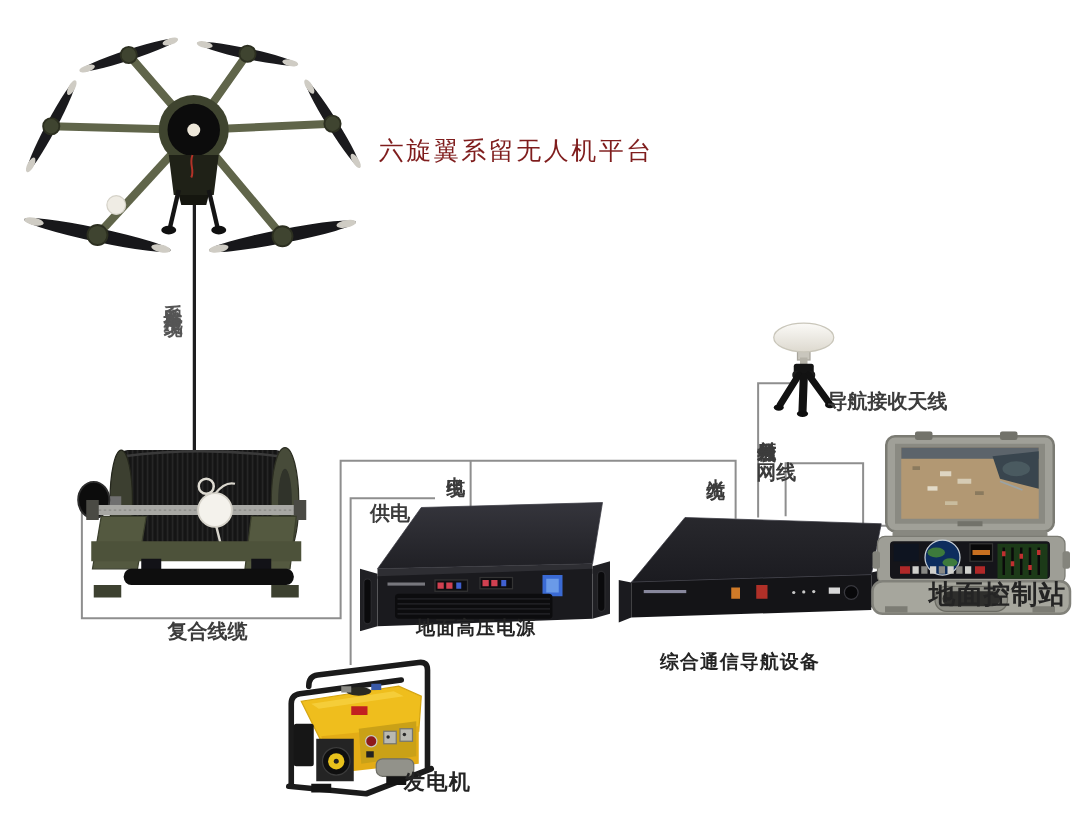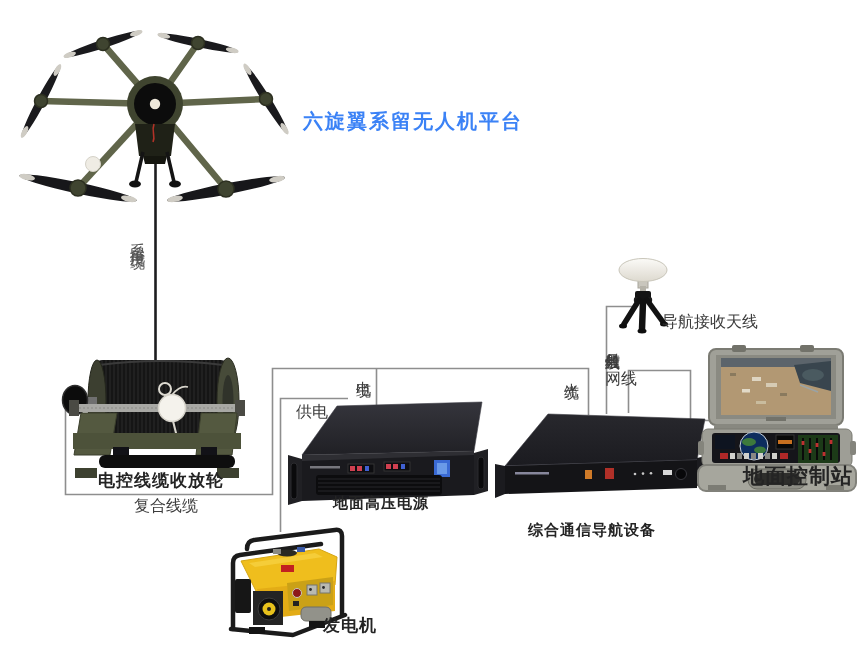--- a/index.html
+++ b/index.html
@@ -5,25 +5,25 @@
   html,body{margin:0;padding:0;background:#fff;}
   .stage{
     position:relative;width:860px;height:665px;background:#ffffff;overflow:hidden;
     font-family:"Liberation Sans","DejaVu Sans",sans-serif;
   }
   .stage svg{display:block;}
   .layer{position:absolute;inset:0;}
   .dev{position:absolute;z-index:2;}
   .lbl{
     position:absolute;z-index:3;white-space:nowrap;
-    color:#3c3c3c;font-weight:400;font-size:16px;line-height:1.1;
+    color:#3c3c3c;font-weight:700;font-size:16px;line-height:1.1;
   }
   .lbl.v{writing-mode:vertical-rl;text-orientation:upright;}
   .lbl.device{color:#242424;font-weight:700;font-size:15px;letter-spacing:1px;}
-  .lbl.title{font-size:20px;font-weight:700;color:#3b82f6;letter-spacing:2px;}
+  .lbl.title{font-size:20px;font-weight:400;color:#7f1d1d;letter-spacing:2px;}
 </style>
 </head>
 <body>
 
 <div class="stage">
 
   <svg class="layer" width="860" height="665" viewBox="0 0 860 665" style="z-index:1">
 
     <line x1="155.5" y1="148" x2="155.5" y2="370" stroke="#1d1d1f" stroke-width="2.6"></line>
 
@@ -316,21 +316,20 @@
       <rect x="78" y="84" width="30" height="14" rx="5" fill="#92928a" stroke="#6e6e66"></rect>
       <rect x="26" y="104" width="16" height="7" fill="#141414"></rect>
       <rect x="86" y="98" width="16" height="7" fill="#141414"></rect>
     </svg>
   </div>
 
   <div class="lbl title" style="left:303px;top:110px">六旋翼系留无人机平台</div>
 
   <div class="lbl v" style="left:129px;top:231px;font-size:15px;letter-spacing:3px;color:#555">系留拖曳缆</div>
 
-  <div class="lbl device" style="left:98px;top:472px;font-size:17px">电控线缆收放轮</div>
 
   <div class="lbl" style="left:134px;top:497px">复合线缆</div>
 
   <div class="lbl" style="left:296px;top:403px">供电</div>
 
   <div class="lbl v" style="left:355px;top:369px;font-size:15px;letter-spacing:2px">电缆</div>
 
   <div class="lbl v" style="left:563px;top:371px;font-size:15px;letter-spacing:2px">光缆</div>
 
   <div class="lbl v" style="left:604px;top:341px;font-size:15px;letter-spacing:0.5px">射频信号线</div>

